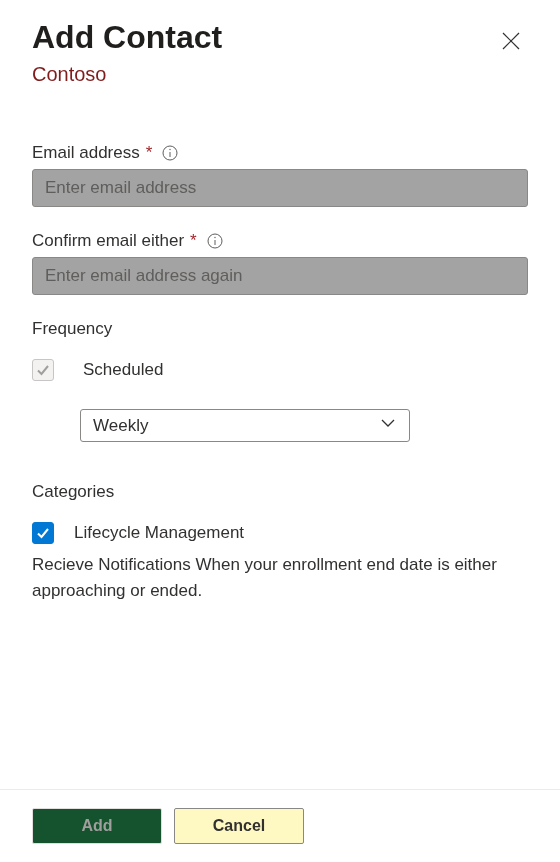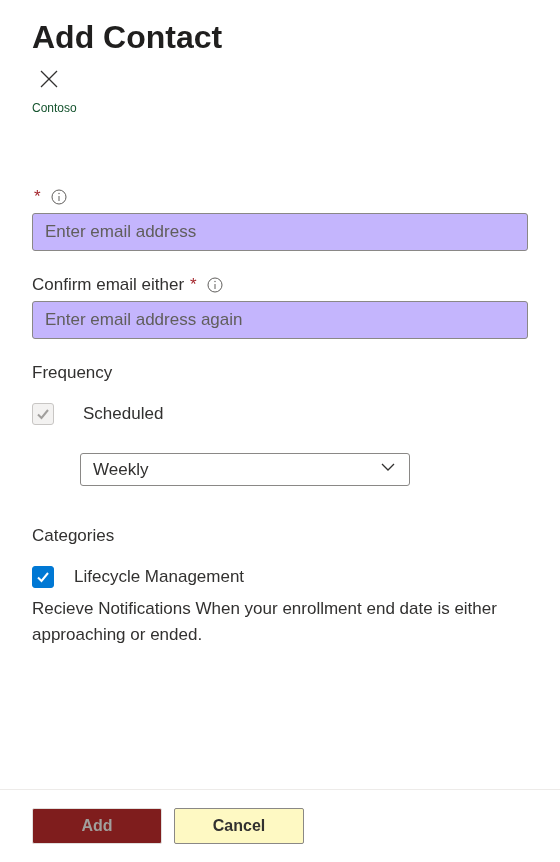--- a/index.html
+++ b/index.html
@@ -20,44 +20,43 @@
       padding: 18px 32px 0 32px;
       height: 100%;
       display: flex;
       flex-direction: column;
     }
     .header {
       display: flex;
       justify-content: space-between;
       align-items: flex-start;
       margin-bottom: 2px;
-      flex-direction: column;
     }
     .title {
       font-size: 32px;
       font-weight: 600;
       color: #201f1e;
       line-height: 1.2;
     }
     .close-btn {
       background: none;
       border: none;
       cursor: pointer;
       padding: 8px;
       margin-top: 6px;
       color: #323130;
     }
     .close-btn svg {
       width: 18px;
       height: 18px;
     }
     .subtitle {
-      font-size: 12px;
-      color: #14532d;
-      margin-bottom: 72px;
+      font-size: 20px;
+      color: #7f1d1d;
+      margin-bottom: 57px;
     }
     .field-group {
       margin-bottom: 24px;
     }
     .field-label-row {
       display: flex;
       align-items: center;
       margin-bottom: 6px;
       gap: 4px;
     }
@@ -83,21 +82,21 @@
     }
     .text-input {
       width: 100%;
       height: 38px;
       border: 1px solid #8a8886;
       border-radius: 3px;
       padding: 0 12px;
       font-size: 17px;
       font-family: inherit;
       color: #323130;
-      background: #c4b5fd;
+      background: #a3a3a3;
     }
     .text-input::placeholder {
       color: #605e5c;
     }
     .section-label {
       font-size: 17px;
       color: #323130;
       margin-bottom: 20px;
     }
     .checkbox-row {
@@ -187,21 +186,21 @@
     .btn {
       min-width: 130px;
       height: 36px;
       font-size: 16px;
       font-family: inherit;
       font-weight: 600;
       border-radius: 2px;
       cursor: pointer;
     }
     .btn-primary {
-      background: #7f1d1d;
+      background: #14532d;
       border: 1px solid #e1dfdd;
       color: #a19f9d;
       cursor: default;
     }
     .btn-secondary {
       background: #fef9c3;
       border: 1px solid #8a8886;
       color: #323130;
     }
   </style>
@@ -217,20 +216,21 @@
           <line x1="1" y1="1" x2="17" y2="17"></line>
           <line x1="17" y1="1" x2="1" y2="17"></line>
         </svg>
       </span>
     </button>
   </div>
   <div class="subtitle">Contoso</div>
 
   <div class="field-group">
     <div class="field-label-row">
+      <span class="field-label">Email address</span>
       <span class="required">*</span>
       <span class="info-icon">
         <svg viewBox="0 0 16 16" fill="none" stroke="currentColor" stroke-width="1">
           <circle cx="8" cy="8" r="7"></circle>
           <circle cx="8" cy="4.5" r="0.7" fill="currentColor" stroke="none"></circle>
           <line x1="8" y1="7" x2="8" y2="12"></line>
         </svg>
       </span>
     </div>
     <input type="text" class="text-input" placeholder="Enter email address" style="">

